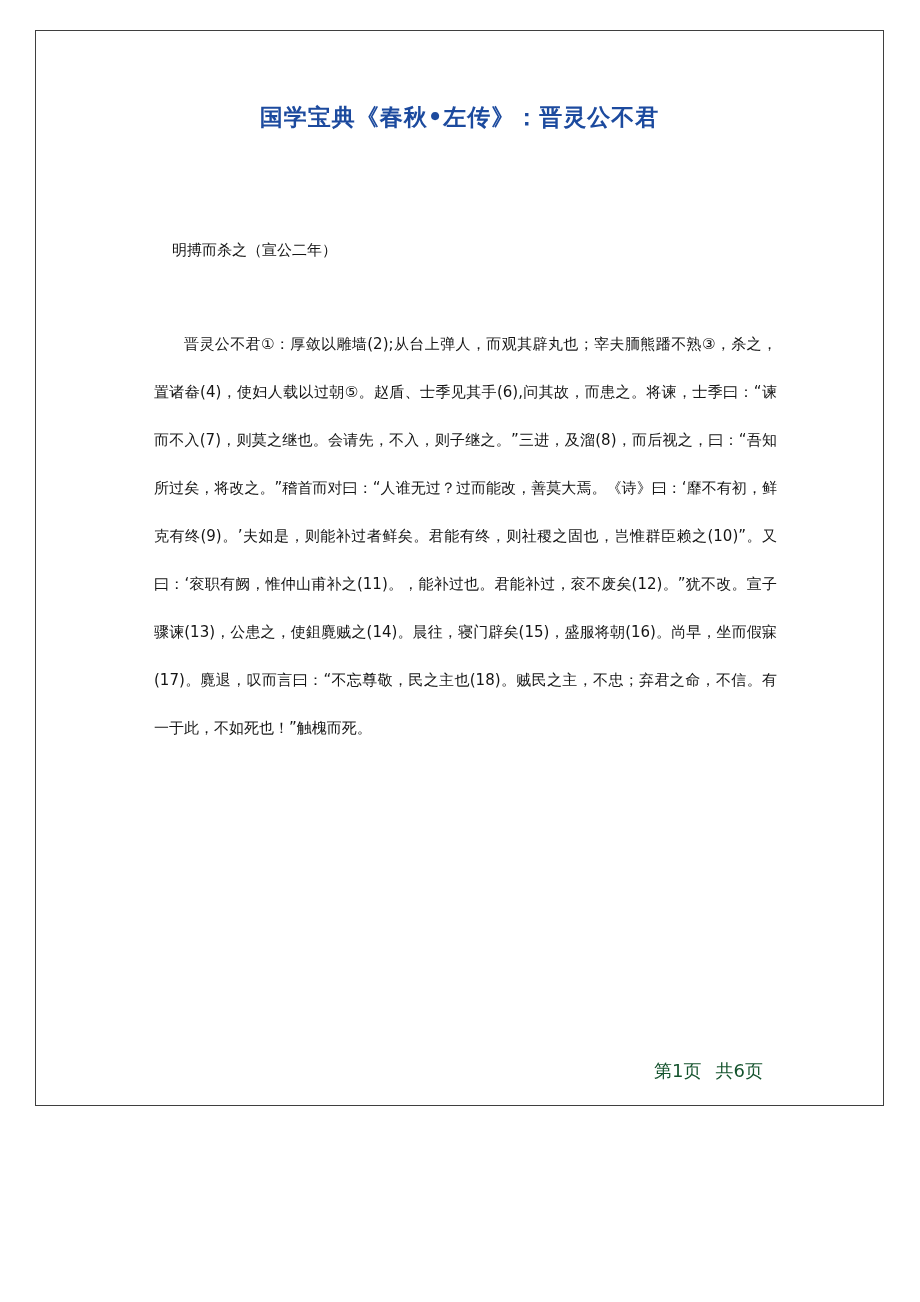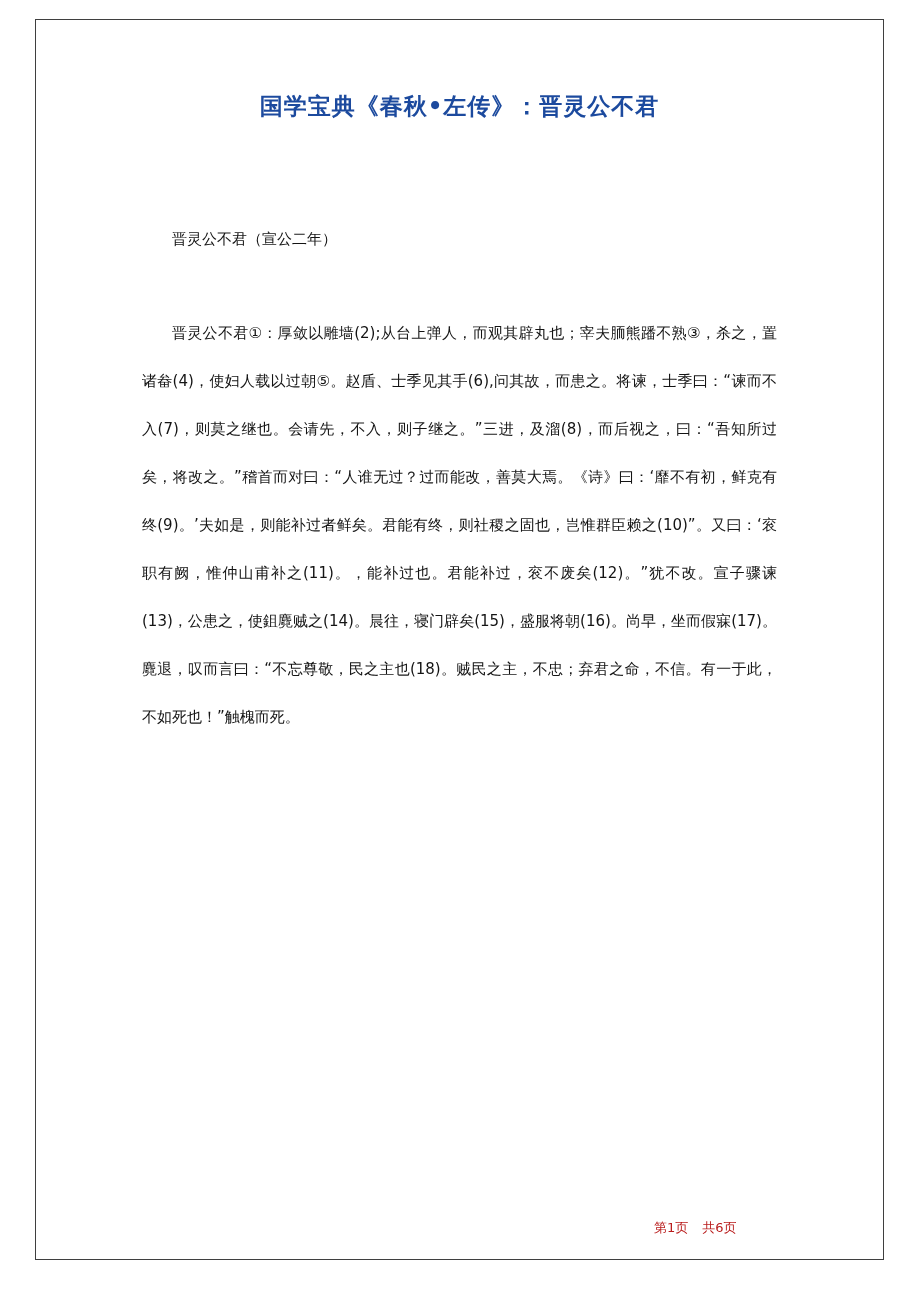--- a/index.html
+++ b/index.html
@@ -10,23 +10,23 @@
   body {
     width: 920px;
     height: 1302px;
     position: relative;
     overflow: hidden;
     font-family: "DejaVu Sans", "Liberation Sans", sans-serif;
   }
   .page {
     position: absolute;
     left: 35px;
-    top: 19px;
+    top: 30px;
     width: 849px;
-    height: 1241px;
+    height: 1076px;
     box-sizing: border-box;
     border: 1px solid #3f3f3f;
     background: #ffffff;
   }
   .content {
     padding: 72px 106px 0 106px;
   }
   .title {
     margin: 0;
     color: #1c4a9e;
@@ -48,50 +48,51 @@
     margin-top: 95px;
   }
   .para.subhead {
     margin-top: 95px;
   }
   .para.subhead2 {
     margin-top: 0;
   }
   .para.main {
     margin-top: 46px;
+    margin-left: 12px;
   }
   .para.last {
     margin-top: 8px;
     line-height: 29px;
   }
   .indent {
     text-indent: 2em;
   }
   .footer {
     position: absolute;
     bottom: 22px;
     left: 618px;
-    font-size: 13px;
-    color: #b91c1c;
+    font-size: 18px;
+    color: #14532d;
     white-space: nowrap;
   }
   .footer .page-num {
     margin-right: 14px;
   }
 </style>
 </head>
 <body>
 
 <div class="page">
   <div class="content">
 
     <h1 class="title">国学宝典《春秋•左传》：晋灵公不君</h1>
 
 
-    <p class="para subhead indent">晋灵公不君（宣公二年）</p>
+    <p class="para subhead indent">明搏而杀之（宣公二年）</p>
 
 
     <p class="para main indent">晋灵公不君①：厚敛以雕墙(2);从台上弹人，而观其辟丸也；宰夫胹熊蹯不熟③，杀之，置诸畚(4)，使妇人载以过朝⑤。赵盾、士季见其手(6),问其故，而患之。将谏，士季曰：“谏而不入(7)，则莫之继也。会请先，不入，则子继之。”三进，及溜(8)，而后视之，曰：“吾知所过矣，将改之。”稽首而对曰：“人谁无过？过而能改，善莫大焉。《诗》曰：‘靡不有初，鲜克有终(9)。’夫如是，则能补过者鲜矣。君能有终，则社稷之固也，岂惟群臣赖之(10)”。又曰：‘衮职有阙，惟仲山甫补之(11)。，能补过也。君能补过，衮不废矣(12)。”犹不改。宣子骤谏(13)，公患之，使鉏麑贼之(14)。晨往，寝门辟矣(15)，盛服将朝(16)。尚早，坐而假寐(17)。麑退，叹而言曰：“不忘尊敬，民之主也(18)。贼民之主，不忠；弃君之命，不信。有一于此，不如死也！”触槐而死。</p>
 
 
   </div>
 
   <div class="footer">
     <span class="page-num">第1页</span><span>共6页</span>
   </div>

